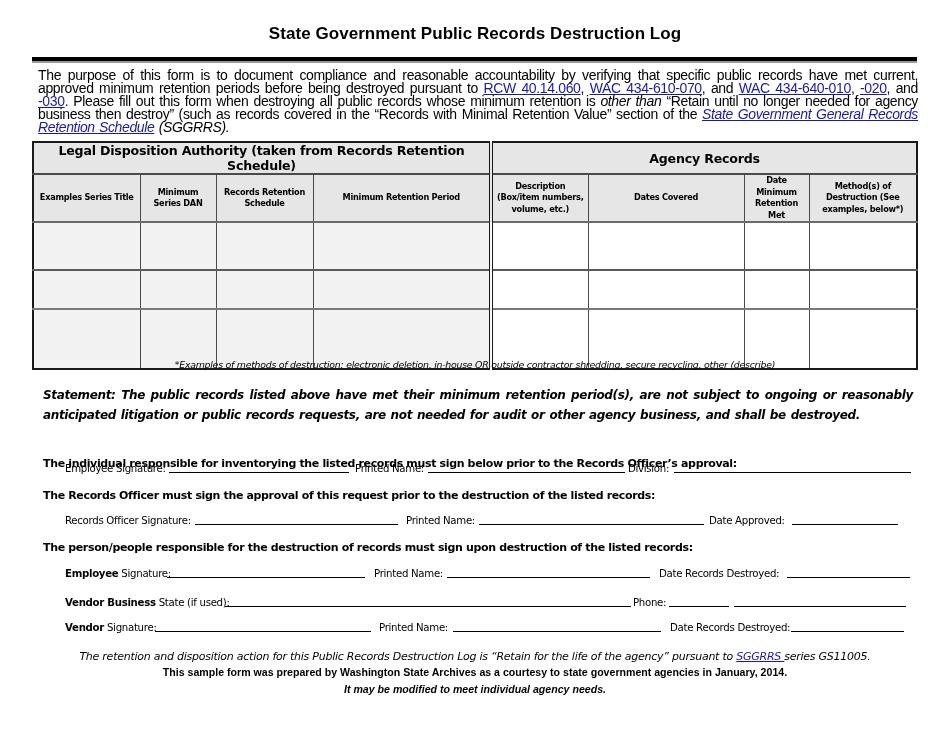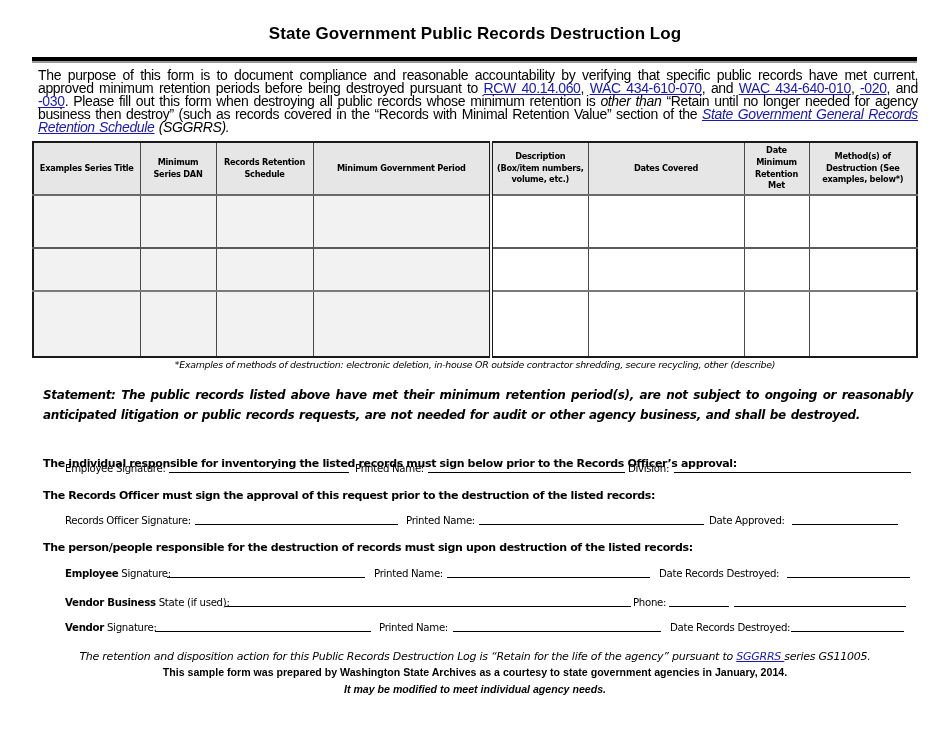--- a/index.html
+++ b/index.html
@@ -95,25 +95,29 @@
     <col style="width:107px">
       <col style="width:76px">
       <col style="width:97px">
       <col style="width:178px">
     <col style="width:97px">
       <col style="width:156px">
       <col style="width:65px">
       <col style="width:108px">
   </colgroup>
   <tbody>
+      <tr>
+    <th class="group dbl" colspan="4">Legal Disposition Authority (taken from Records Retention Schedule)</th>
+    <th class="group" colspan="4">Agency Records</th>
+  </tr>
   <tr>
     <th class="sub">Examples Series Title</th>
     <th class="sub">Minimum Series DAN</th>
     <th class="sub">Records Retention Schedule</th>
-    <th class="sub dbl">Minimum Government Period</th>
+    <th class="sub dbl">Minimum Retention Period</th>
     <th class="sub">Description (Box/item numbers, volume, etc.)</th>
     <th class="sub">Dates Covered</th>
     <th class="sub">Date Minimum Retention Met</th>
     <th class="sub">Method(s) of Destruction (See examples, below*)</th>
   </tr>
   <tr class="r1">
     <td class="left"></td>
     <td class="left"></td>
     <td class="left"></td>
     <td class="left dbl"></td>

